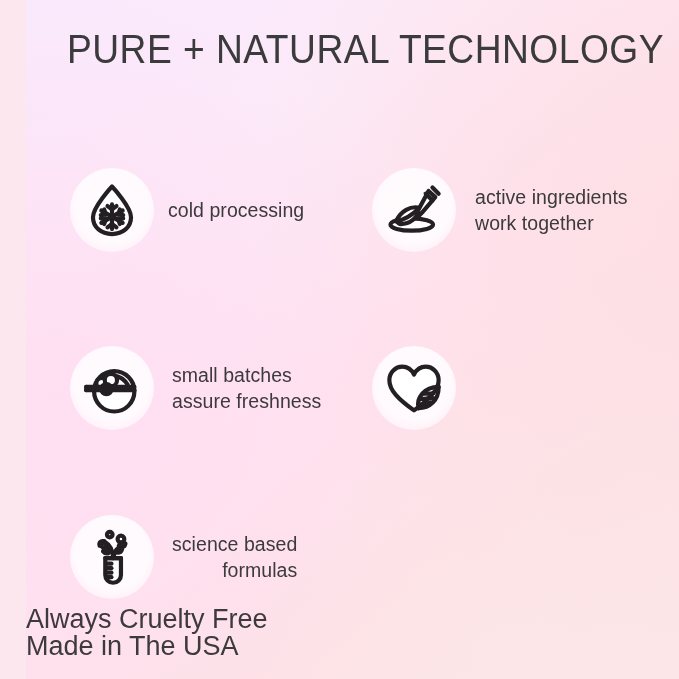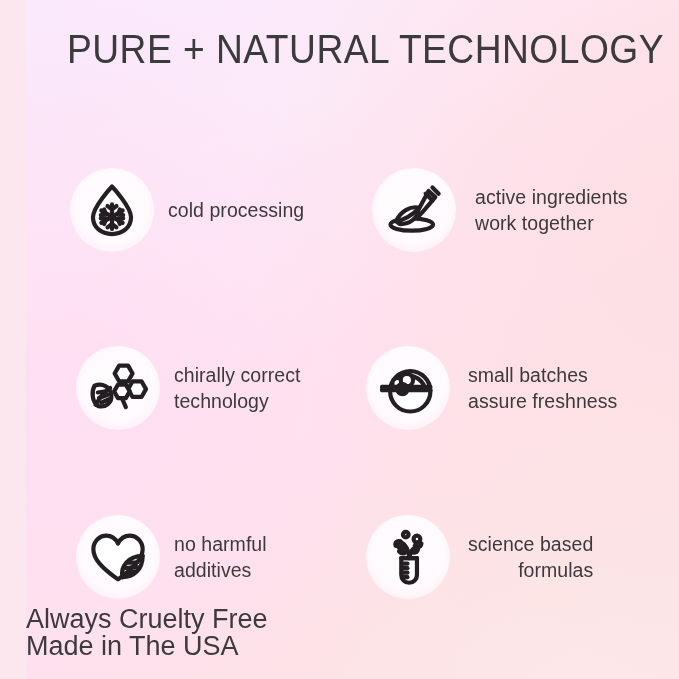--- a/index.html
+++ b/index.html
@@ -170,37 +170,20 @@
           <path d="M18 70 C33 68 48 58 60 46"></path>
           <path class="fillnone" d="M76 16 L88 27 L64 55 L57 62 L56 53 Z"></path>
           <path d="M71 21 L83 33"></path>
           <path d="M83 10 L94 21"></path>
         </svg>
       </div>
       <div class="label">active ingredients
 work together</div>
     </div>
 
-    <div class="feature cell-r2c1">
-      <div class="badge">
-        <svg viewBox="0 0 100 100" aria-hidden="true">
-          <path class="fillnone" d="M52 10 L68 10 L76 24 L68 38 L52 38 L44 24 Z"></path>
-          <path class="fillnone" d="M76 38 L92 38 L100 52 L92 66 L76 66 L68 52 Z"></path>
-          <path class="fillnone" d="M50 44 L64 44 L71 56 L64 68 L50 68 L43 56 Z"></path>
-          <path d="M57 68 L64 84"></path>
-          <path class="fillnone" d="M8 46 C22 40 36 48 38 62 C40 76 28 86 14 82 C4 74 2 58 8 46 Z"></path>
-          <path d="M10 80 C18 66 26 56 36 50"></path>
-          <path d="M14 58 L28 56"></path>
-          <path d="M16 68 L32 62"></path>
-          <path d="M20 76 L34 70"></path>
-        </svg>
-      </div>
-      <div class="label">chirally correct
-technology</div>
-    </div>
 
     <div class="feature cell-r2c2">
       <div class="badge">
         <svg viewBox="0 0 100 100" aria-hidden="true">
           <circle class="fillnone" cx="54" cy="56" r="36"></circle>
           <path class="fillnone" d="M28 36 C44 22 66 26 78 44"></path>
           <circle class="fillnone" cx="32" cy="42" r="10"></circle>
           <circle class="fillnone" cx="48" cy="36" r="11"></circle>
           <circle class="fillnone" cx="40" cy="52" r="9"></circle>
           <path d="M4 54 L90 54"></path>
@@ -216,22 +199,20 @@
       <div class="badge">
         <svg viewBox="0 0 100 100" aria-hidden="true">
           <path class="fillnone" d="M50 90 C22 70 6 54 6 36 C6 22 17 12 29 12 C38 12 46 18 50 26 C54 18 62 12 71 12 C83 12 94 22 94 36 C94 54 78 70 50 90 Z"></path>
           <path class="fillnone" d="M94 48 C94 72 78 86 58 86 C54 68 68 48 94 48 Z"></path>
           <path d="M58 86 C70 74 82 62 94 48"></path>
           <path d="M66 60 L84 60"></path>
           <path d="M62 70 L84 68"></path>
           <path d="M60 80 L80 76"></path>
         </svg>
       </div>
-      <div class="label">no harmful
-additives</div>
     </div>
 
     <div class="feature cell-r3c2">
       <div class="badge">
         <svg viewBox="0 0 100 100" aria-hidden="true">
           <path class="fillnone" d="M38 52 L38 82 C38 90 44 96 52 96 C60 96 66 90 66 82 L66 52 Z"></path>
           <path d="M38 52 L66 52"></path>
           <path d="M41 62 L49 62"></path>
           <path d="M41 70 L49 70"></path>
           <path d="M41 78 L49 78"></path>

